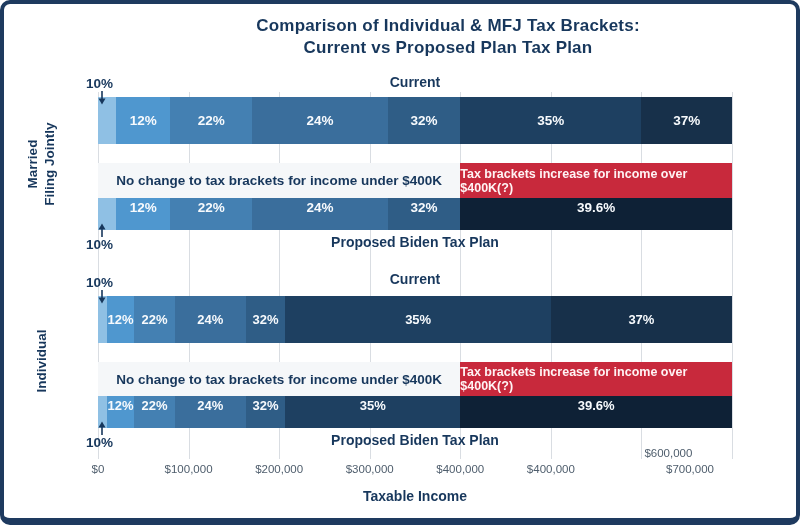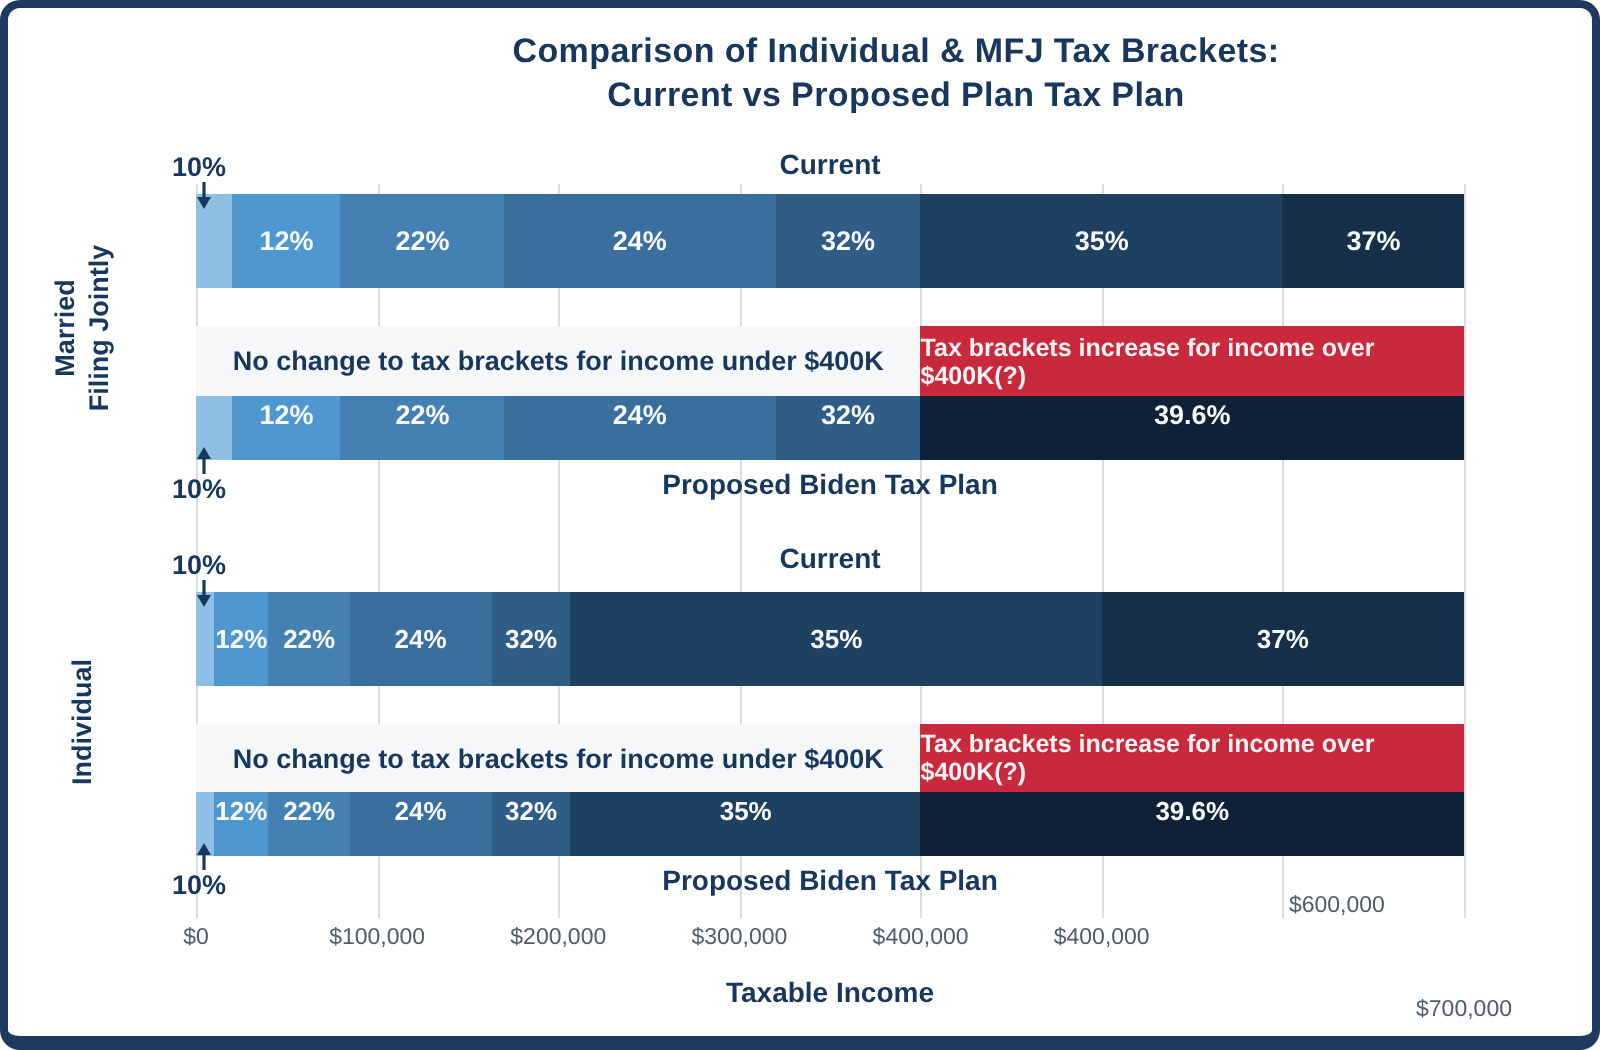--- a/index.html
+++ b/index.html
@@ -51,21 +51,21 @@
       <div class="gridline" style="left: 546.857px; top: 88px; height: 367px;"></div>
       <div class="gridline" style="left: 637.429px; top: 88px; height: 367px;"></div>
       <div class="gridline" style="left: 728px; top: 88px; height: 367px;"></div>
       <div class="tick-label" style="left: 94px; top: 459px;">$0</div>
       <div class="tick-label" style="left: 184.571px; top: 459px;">$100,000</div>
       <div class="tick-label" style="left: 275.143px; top: 459px;">$200,000</div>
       <div class="tick-label" style="left: 365.714px; top: 459px;">$300,000</div>
       <div class="tick-label" style="left: 456.286px; top: 459px;">$400,000</div>
       <div class="tick-label" style="left: 546.857px; top: 459px;">$400,000</div>
       <div class="tick-label" style="left: 637.429px; top: 443px; margin-left: 27px;">$600,000</div>
-      <div class="tick-label" style="left: 728px; top: 459px; margin-top: 36px;">$700,000</div>
+      <div class="tick-label" style="left: 686px; top: 459px;">$700,000</div>
       <div class="group-name" style="left: 38px; top: 160px;">Married
 Filing Jointly</div>
       <div class="bar-title" style="left: 94px; top: 70px; width: 634px;">Current</div>
       <div class="bar" style="left: 0px; top: 93px; width: 800px; height: 47px;">
         <div class="seg" style="left: 94px; width: 18.1143px; background: rgb(143, 192, 228);"></div>
         <div class="seg" style="left: 112.114px; width: 54.3429px; background: rgb(79, 151, 207);">
           <span style="font-size: 13.5px;">12%</span>
         </div>
         <div class="seg" style="left: 166.457px; width: 81.5143px; background: rgb(68, 128, 178);">
           <span style="font-size: 13.5px;">22%</span>

